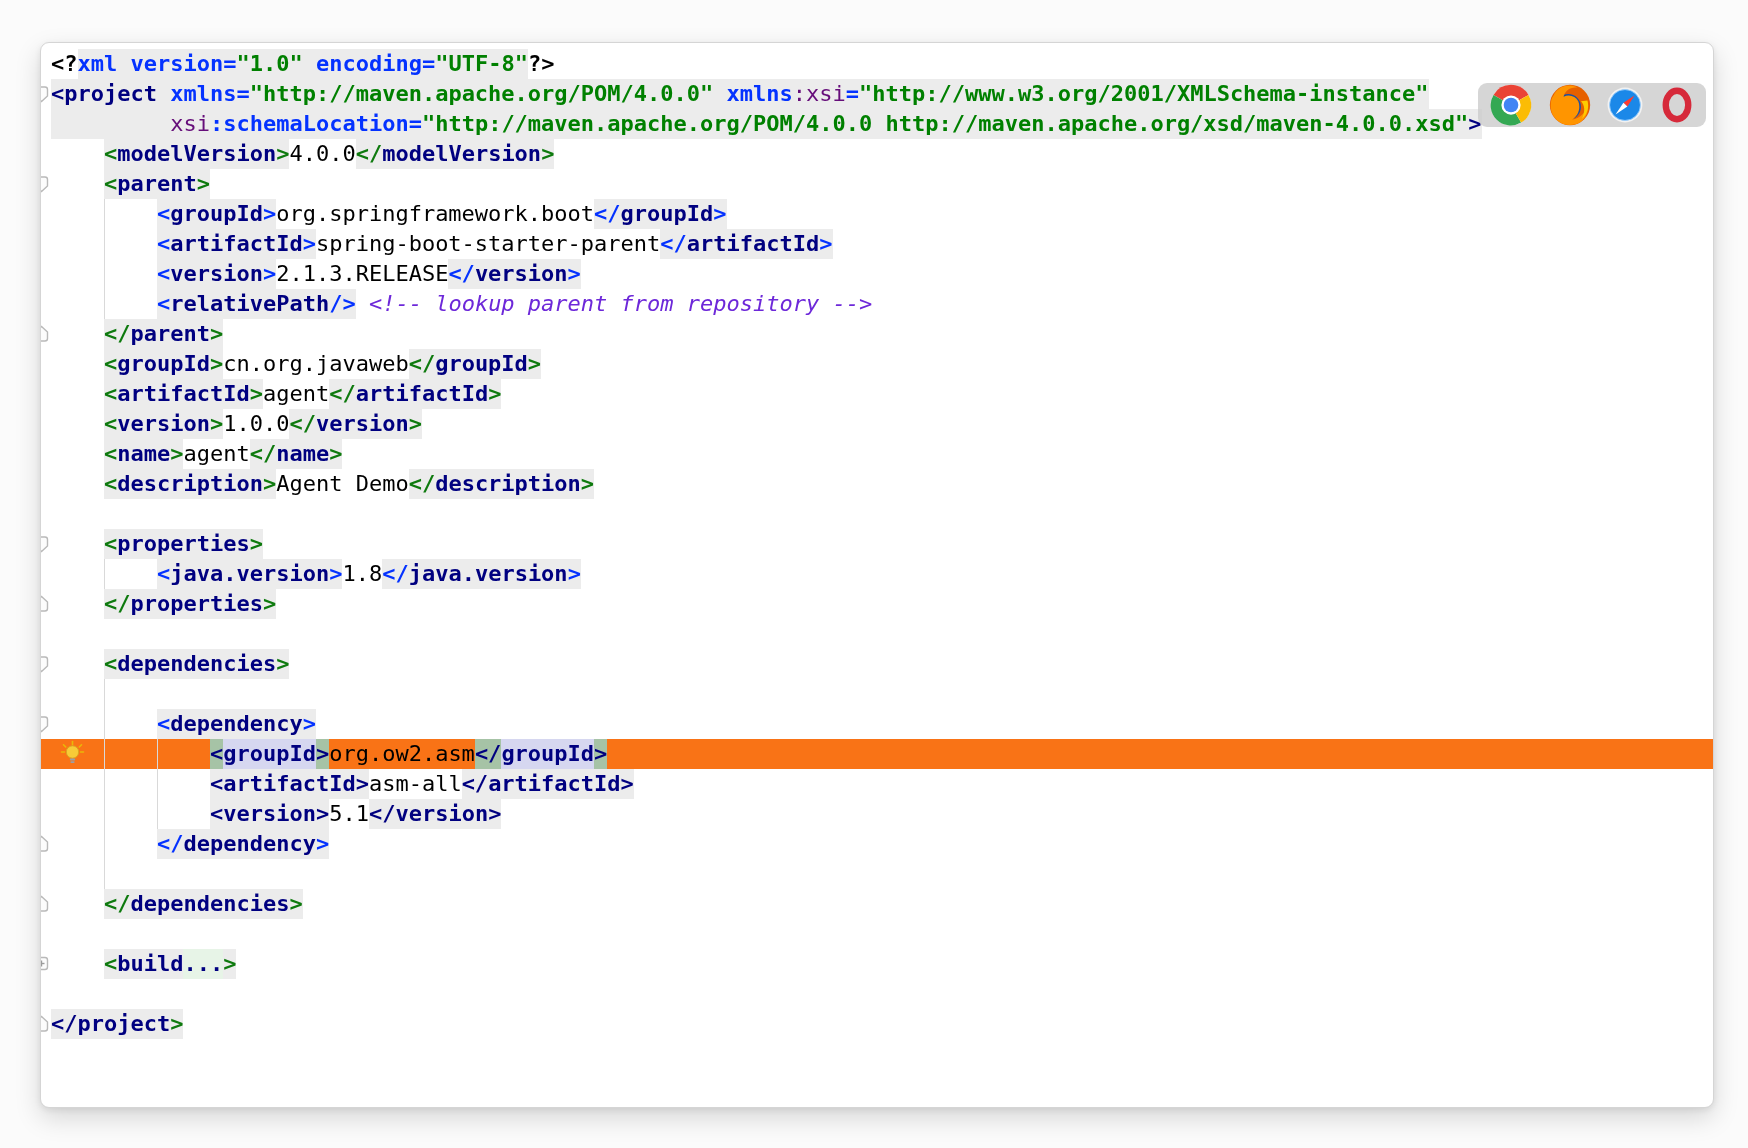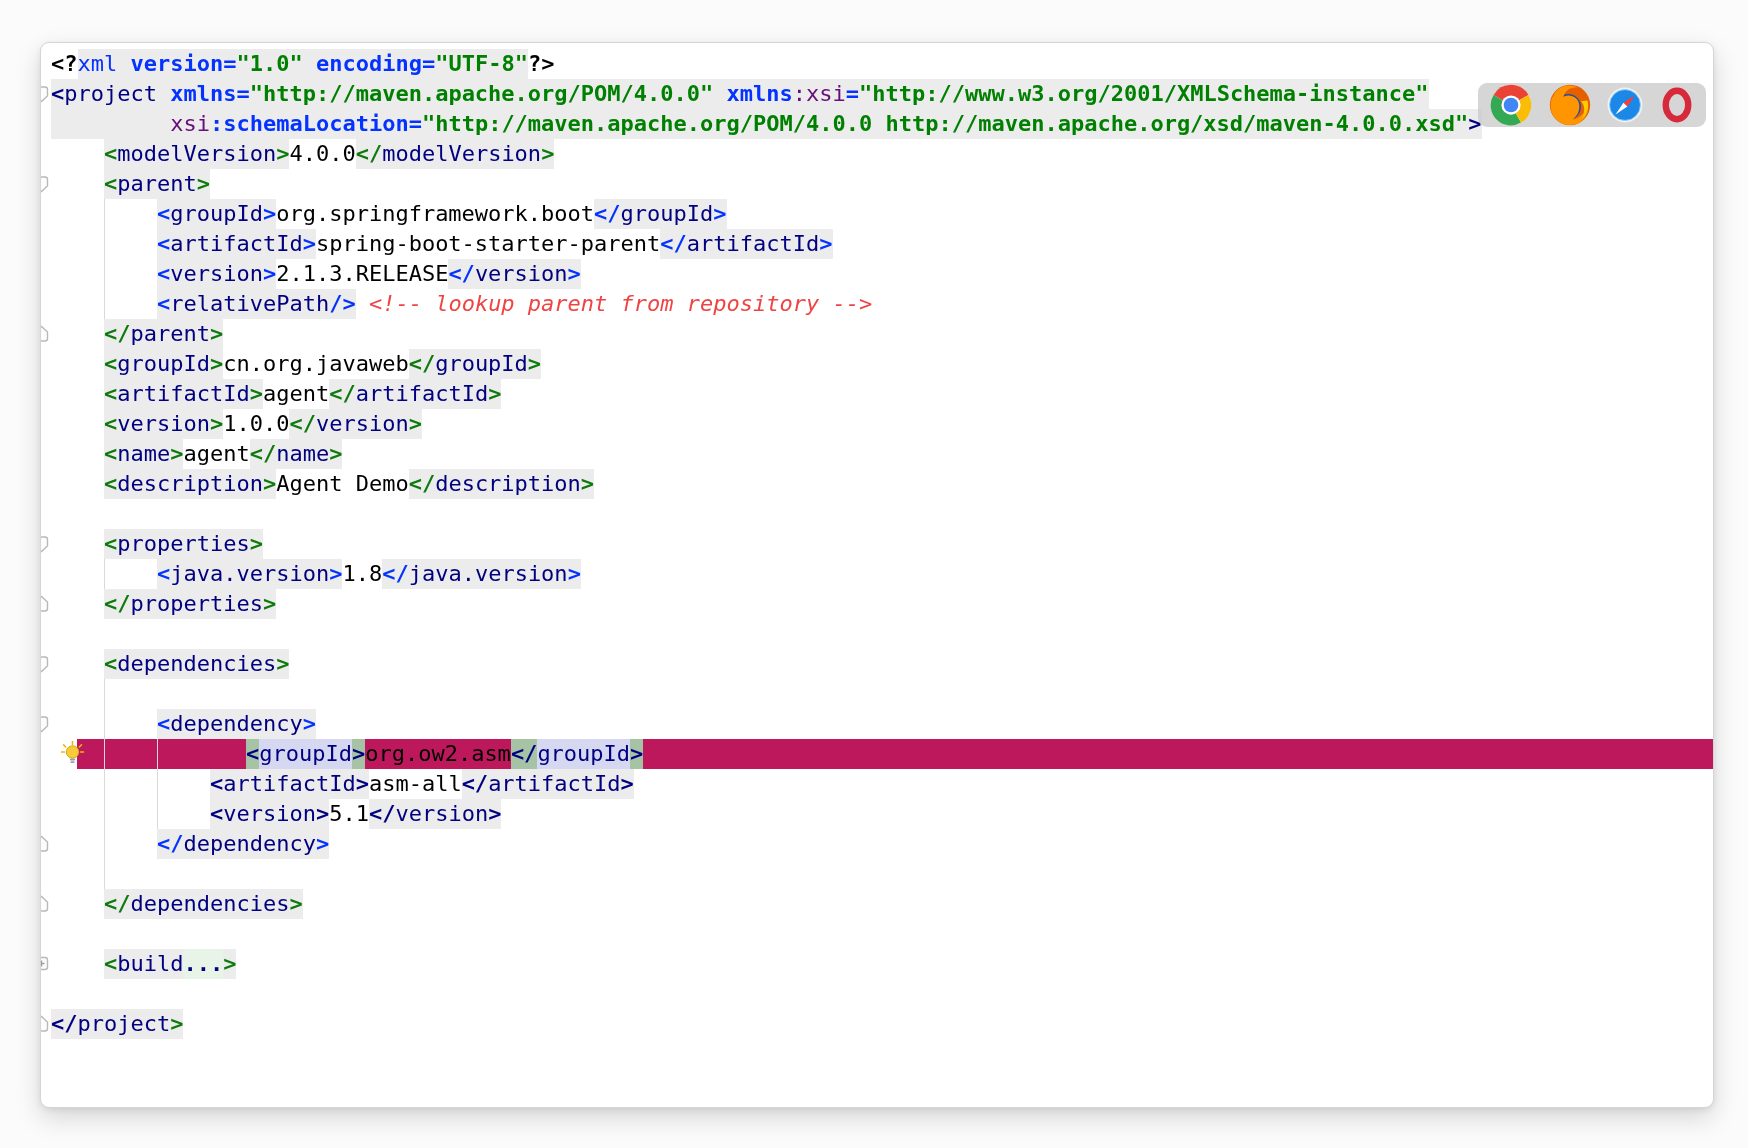--- a/index.html
+++ b/index.html
@@ -4,34 +4,34 @@
 <style>
   html,body{margin:0;padding:0;}
   body{width:1748px;height:1148px;background:#fbfbfb;font-family:"Liberation Sans",sans-serif;overflow:hidden;}
   .page{position:relative;width:1748px;height:1148px;}
   .window{position:absolute;left:40px;top:42px;width:1672px;height:1064px;background:#ffffff;
           border:1px solid #d5d5d5;border-radius:9px;box-shadow:0 10px 26px rgba(0,0,0,.15),0 2px 6px rgba(0,0,0,.08);}
   .editor{position:absolute;inset:0;border-radius:9px;overflow:hidden;}
   .lines{position:absolute;left:0;top:6px;width:100%;
          font-family:"DejaVu Sans Mono","Liberation Mono",monospace;font-size:22px;line-height:30px;white-space:pre;}
   .cl{height:30px;padding-left:10px;}
-  .cl.caret{background:#be185d;margin-left:36px;}
+  .cl.caret{background:#f97316;}
   .tok{display:inline-block;height:30px;}
   .pi{color:#000000;font-weight:bold}
-  .kw{color:#0432ff;font-weight:normal}
+  .kw{color:#0432ff;font-weight:bold}
   .an{color:#0432ff;font-weight:bold}
   .ns{color:#660e7a;font-weight:normal}
   .eq{color:#0432ff;font-weight:bold}
   .av{color:#008000;font-weight:bold}
-  .tn{color:#000080;font-weight:normal}
+  .tn{color:#000080;font-weight:bold}
   .b0{color:#000080;font-weight:bold}
   .b1{color:#0e7a0e;font-weight:bold}
   .b2{color:#0432ff;font-weight:bold}
   .tx{color:#000000}
-  .cm{color:#ef4444;font-style:italic}
+  .cm{color:#6d28d9;font-style:italic}
   .fd{color:#000080;font-weight:bold;background:#e7f4e7}
   .g{background:#ececec}
   .hb{background:#a6c3a6}
   .hn{background:#d6d7f0}
   .guide{position:absolute;width:1px;background:#d9d9d9;}
   .fold{position:absolute;left:-8px;width:17px;height:18px;}
   .bulb{position:absolute;width:27px;height:27px;}
   .toolbar{position:absolute;left:1437px;top:40px;width:228px;height:44px;border-radius:9px;
            background:rgba(203,203,203,.78);display:flex;align-items:center;justify-content:space-around;padding:0 4px;box-sizing:border-box;}
   .bicon{display:flex;align-items:center;justify-content:center;}

